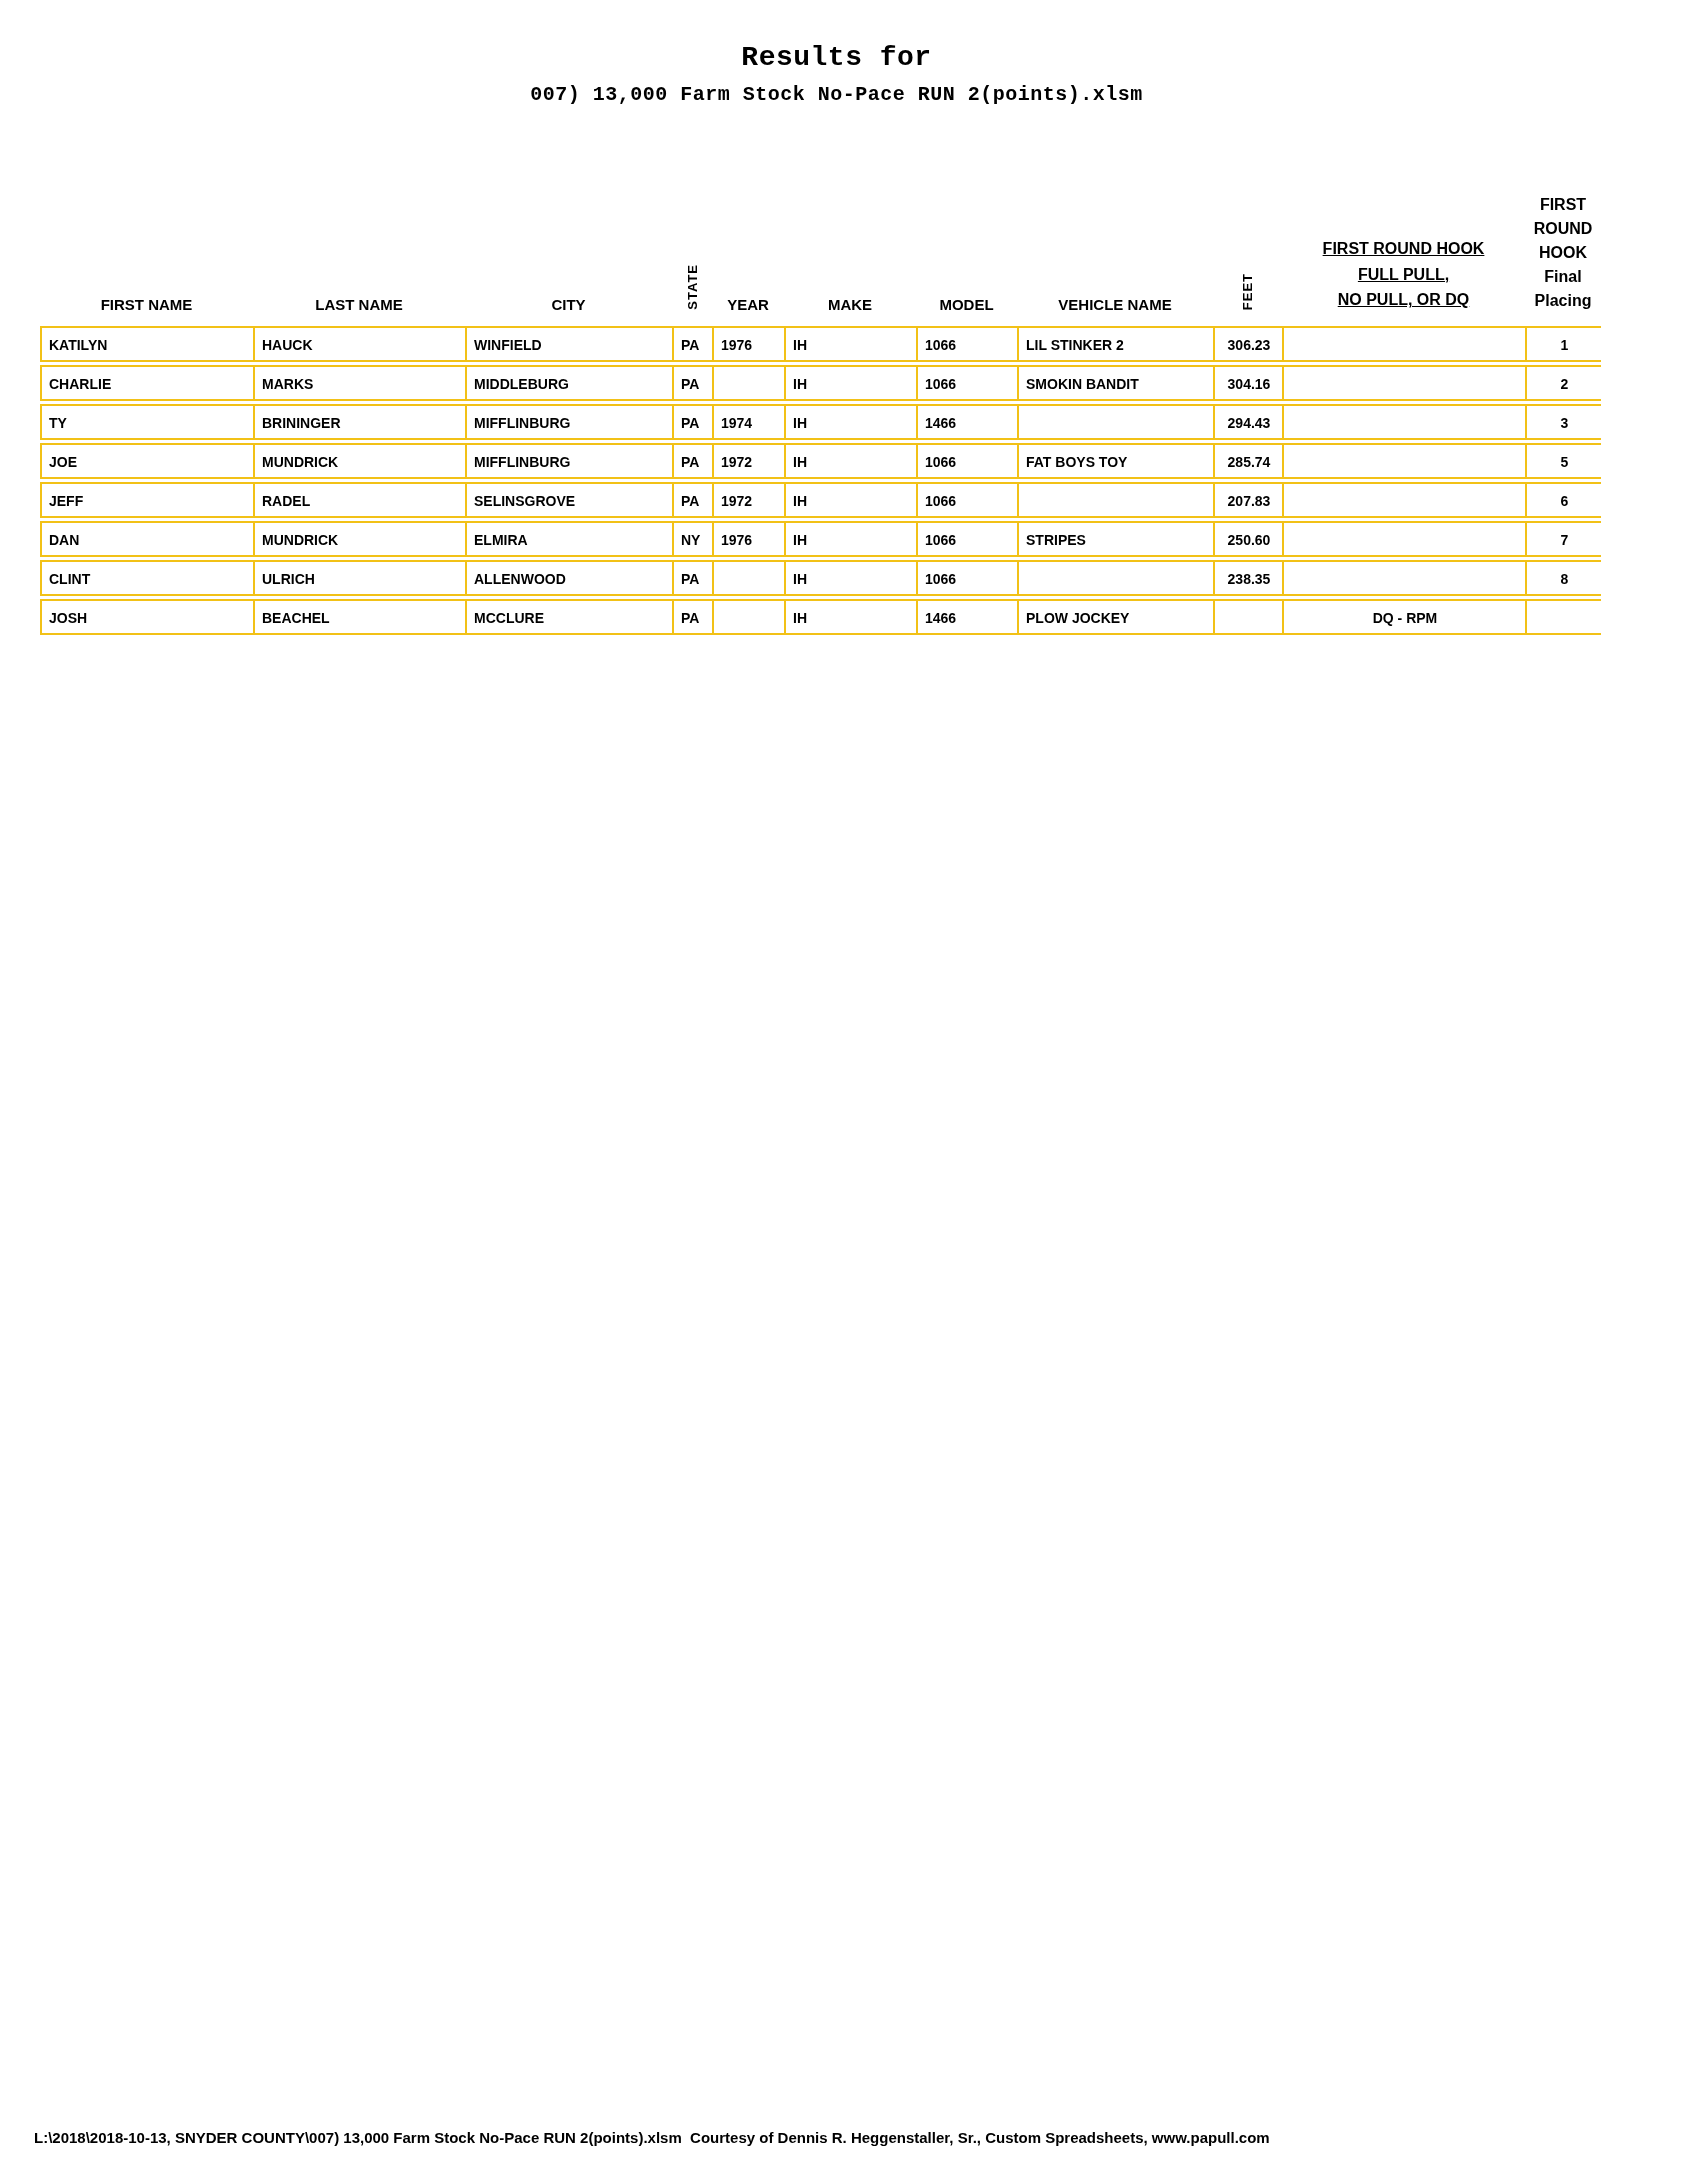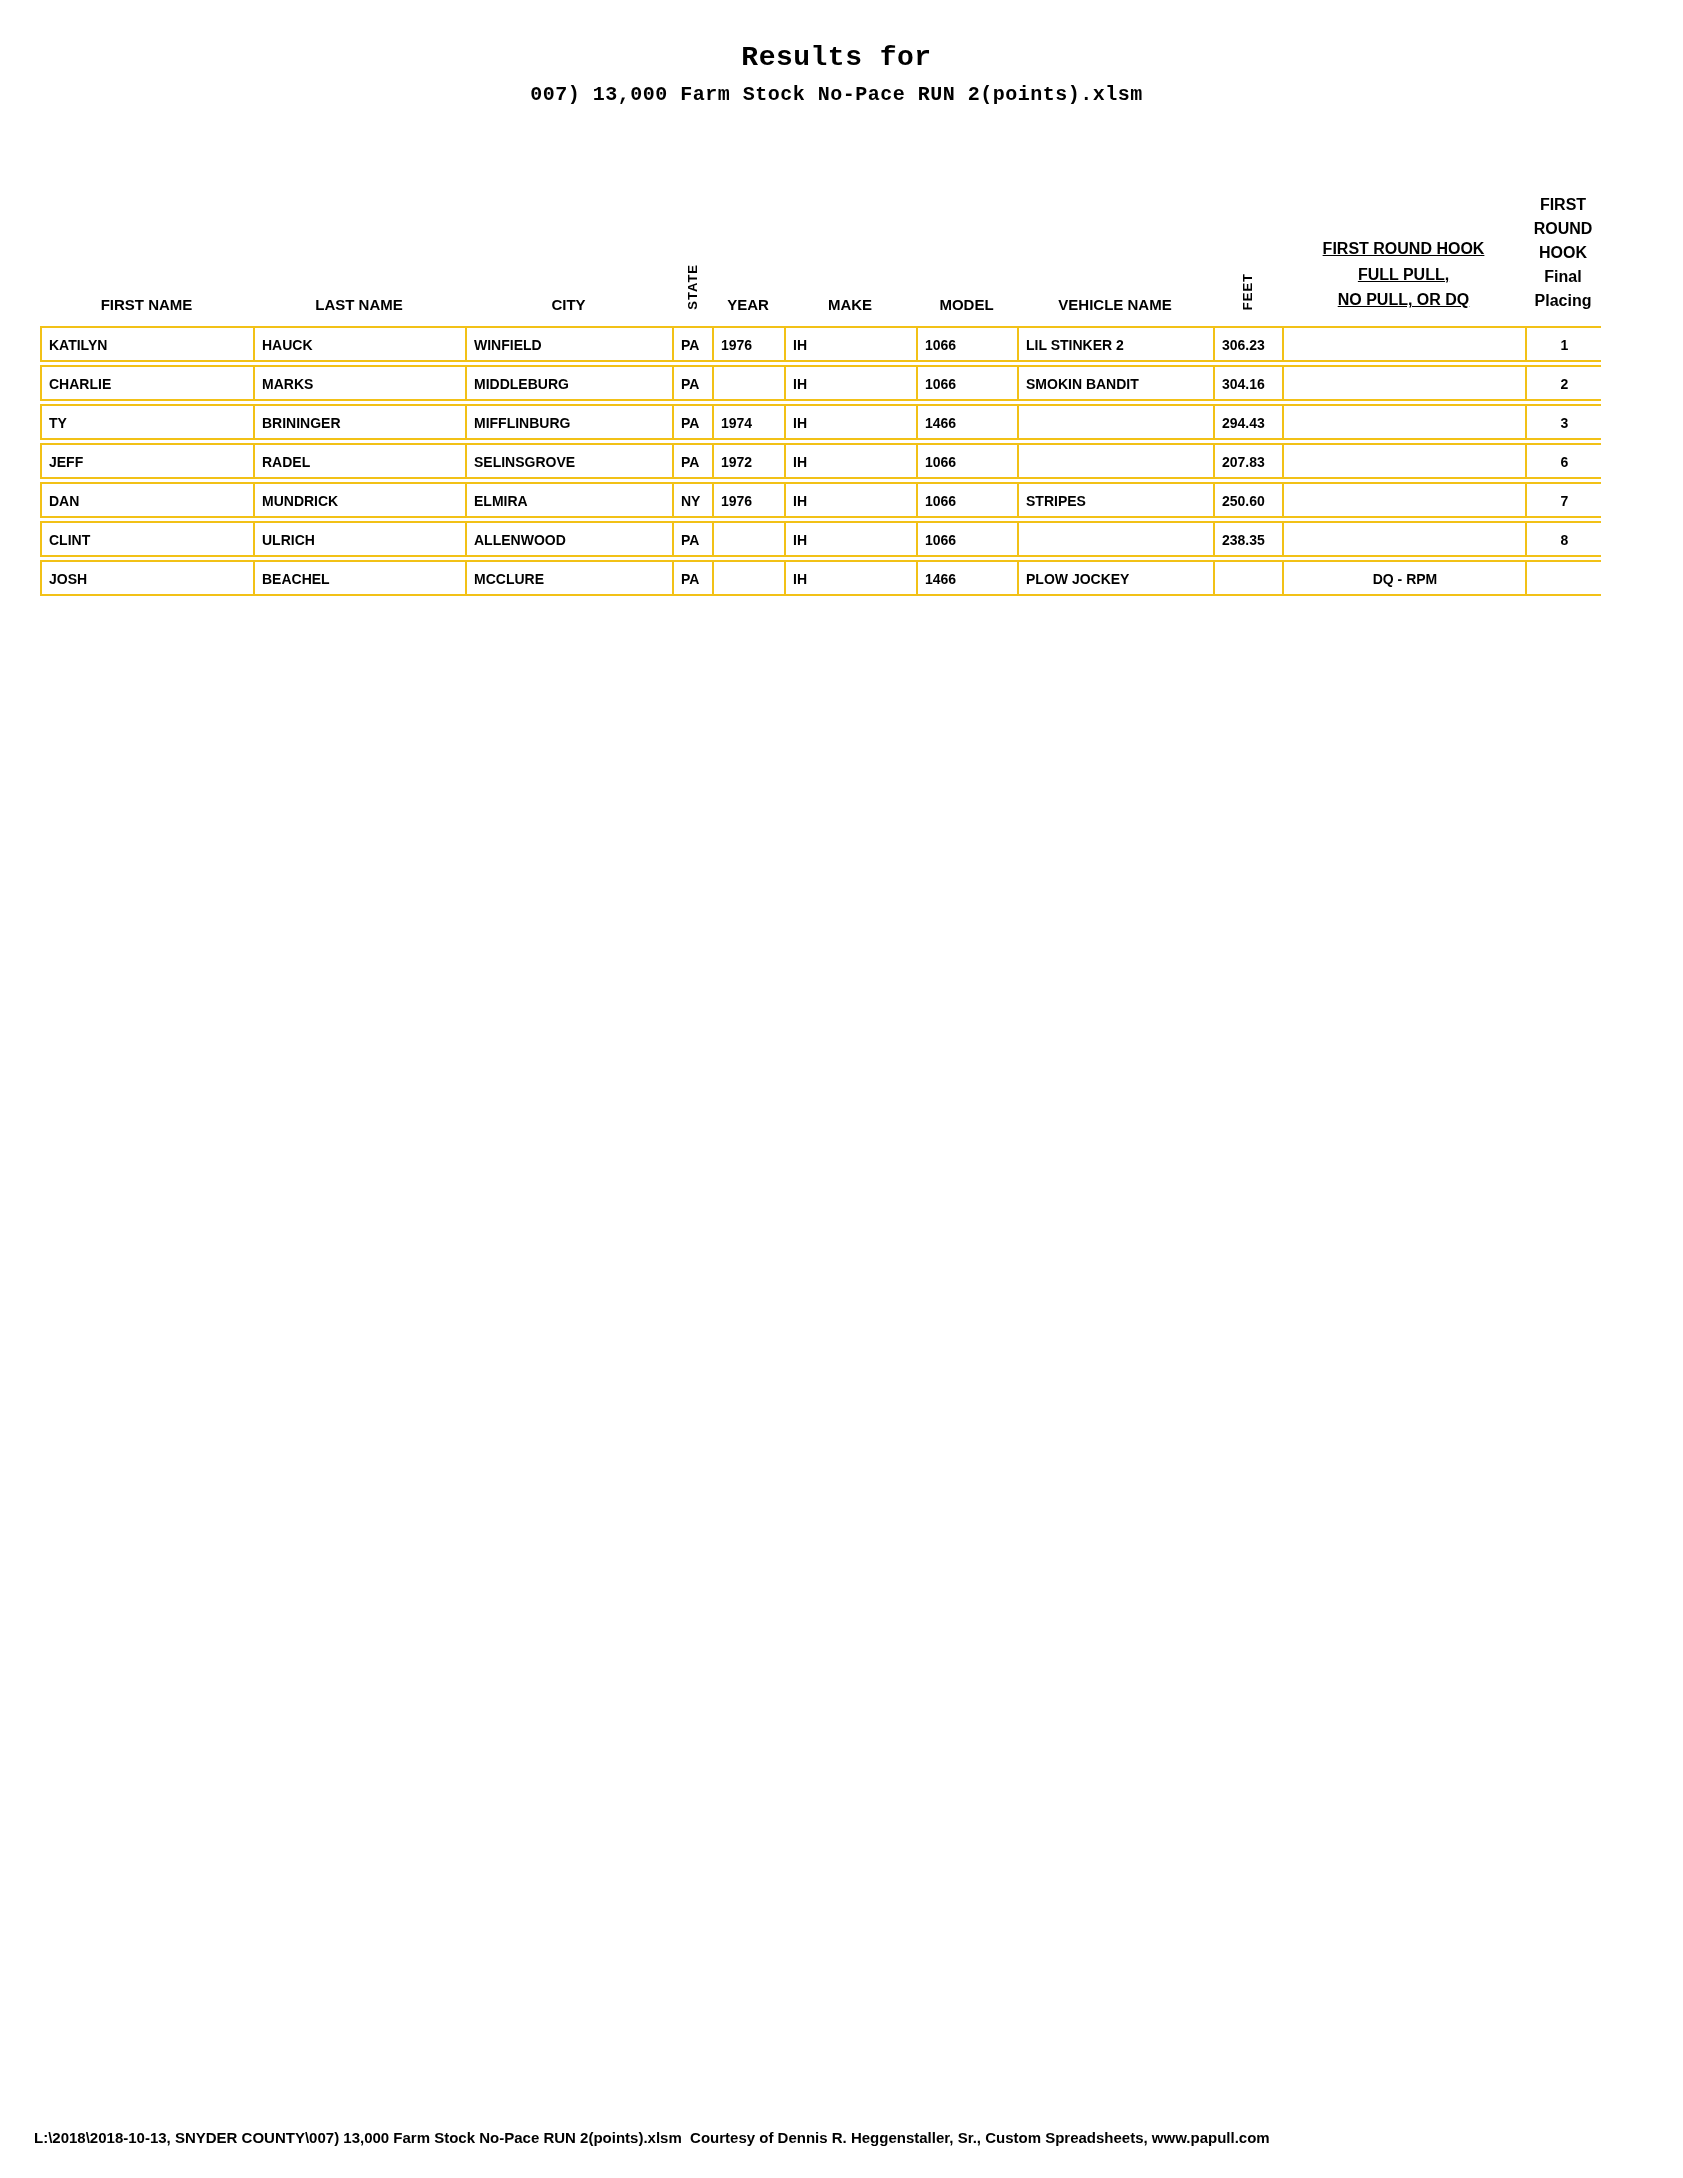--- a/index.html
+++ b/index.html
@@ -46,21 +46,21 @@
     font-weight: bold;
     border-top: 2px solid var(--grid);
     border-bottom: 2px solid var(--grid);
     border-left: 2px solid var(--grid);
     padding: 2px 6px 0 7px;
     vertical-align: middle;
     white-space: nowrap;
     overflow: hidden;
     text-align: left;
   }
-  .results-table td.col-feet { text-align: left; }
+  .results-table td.col-feet { text-align: center; }
   .results-table td.col-hook { text-align: center; }
   .results-table td.col-placing { text-align: center; border-right: none; }
 
   .footer-block {
     position: absolute; left: 34px; top: 2067px;
     font-size: 15px; font-weight: bold;
     line-height: 1.9;
     white-space: pre;
   }
 </style>
@@ -145,20 +145,33 @@
           <td class="col-state">PA</td>
           <td class="col-year">1974</td>
           <td class="col-make">IH</td>
           <td class="col-model">1466</td>
           <td class="col-vehicle-name"></td>
           <td class="col-feet">294.43</td>
           <td class="col-hook"></td>
           <td class="col-placing">3</td>
         </tr>
         <tr>
+          <td class="col-first-name">JOE</td>
+          <td class="col-last-name">MUNDRICK</td>
+          <td class="col-city">MIFFLINBURG</td>
+          <td class="col-state">PA</td>
+          <td class="col-year">1972</td>
+          <td class="col-make">IH</td>
+          <td class="col-model">1066</td>
+          <td class="col-vehicle-name">FAT BOYS TOY</td>
+          <td class="col-feet">285.74</td>
+          <td class="col-hook"></td>
+          <td class="col-placing">5</td>
+        </tr>
+        <tr>
           <td class="col-first-name">JEFF</td>
           <td class="col-last-name">RADEL</td>
           <td class="col-city">SELINSGROVE</td>
           <td class="col-state">PA</td>
           <td class="col-year">1972</td>
           <td class="col-make">IH</td>
           <td class="col-model">1066</td>
           <td class="col-vehicle-name"></td>
           <td class="col-feet">207.83</td>
           <td class="col-hook"></td>

